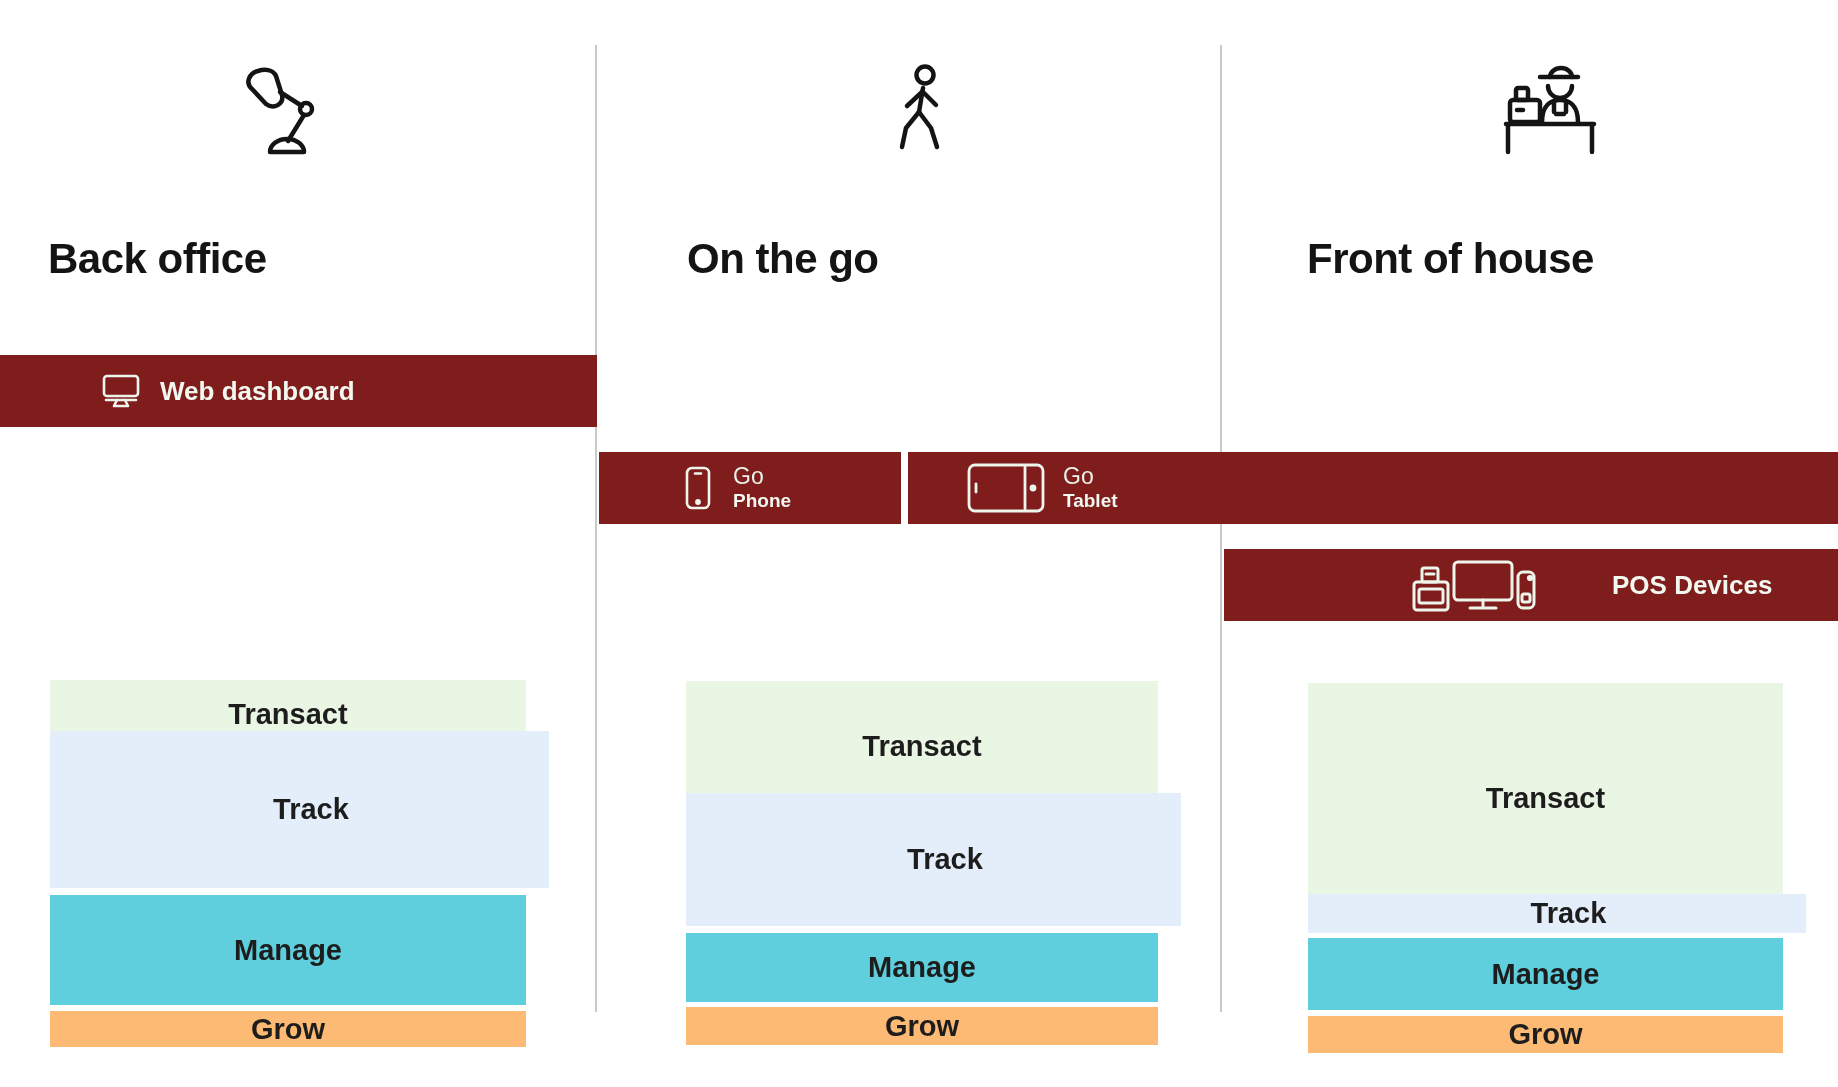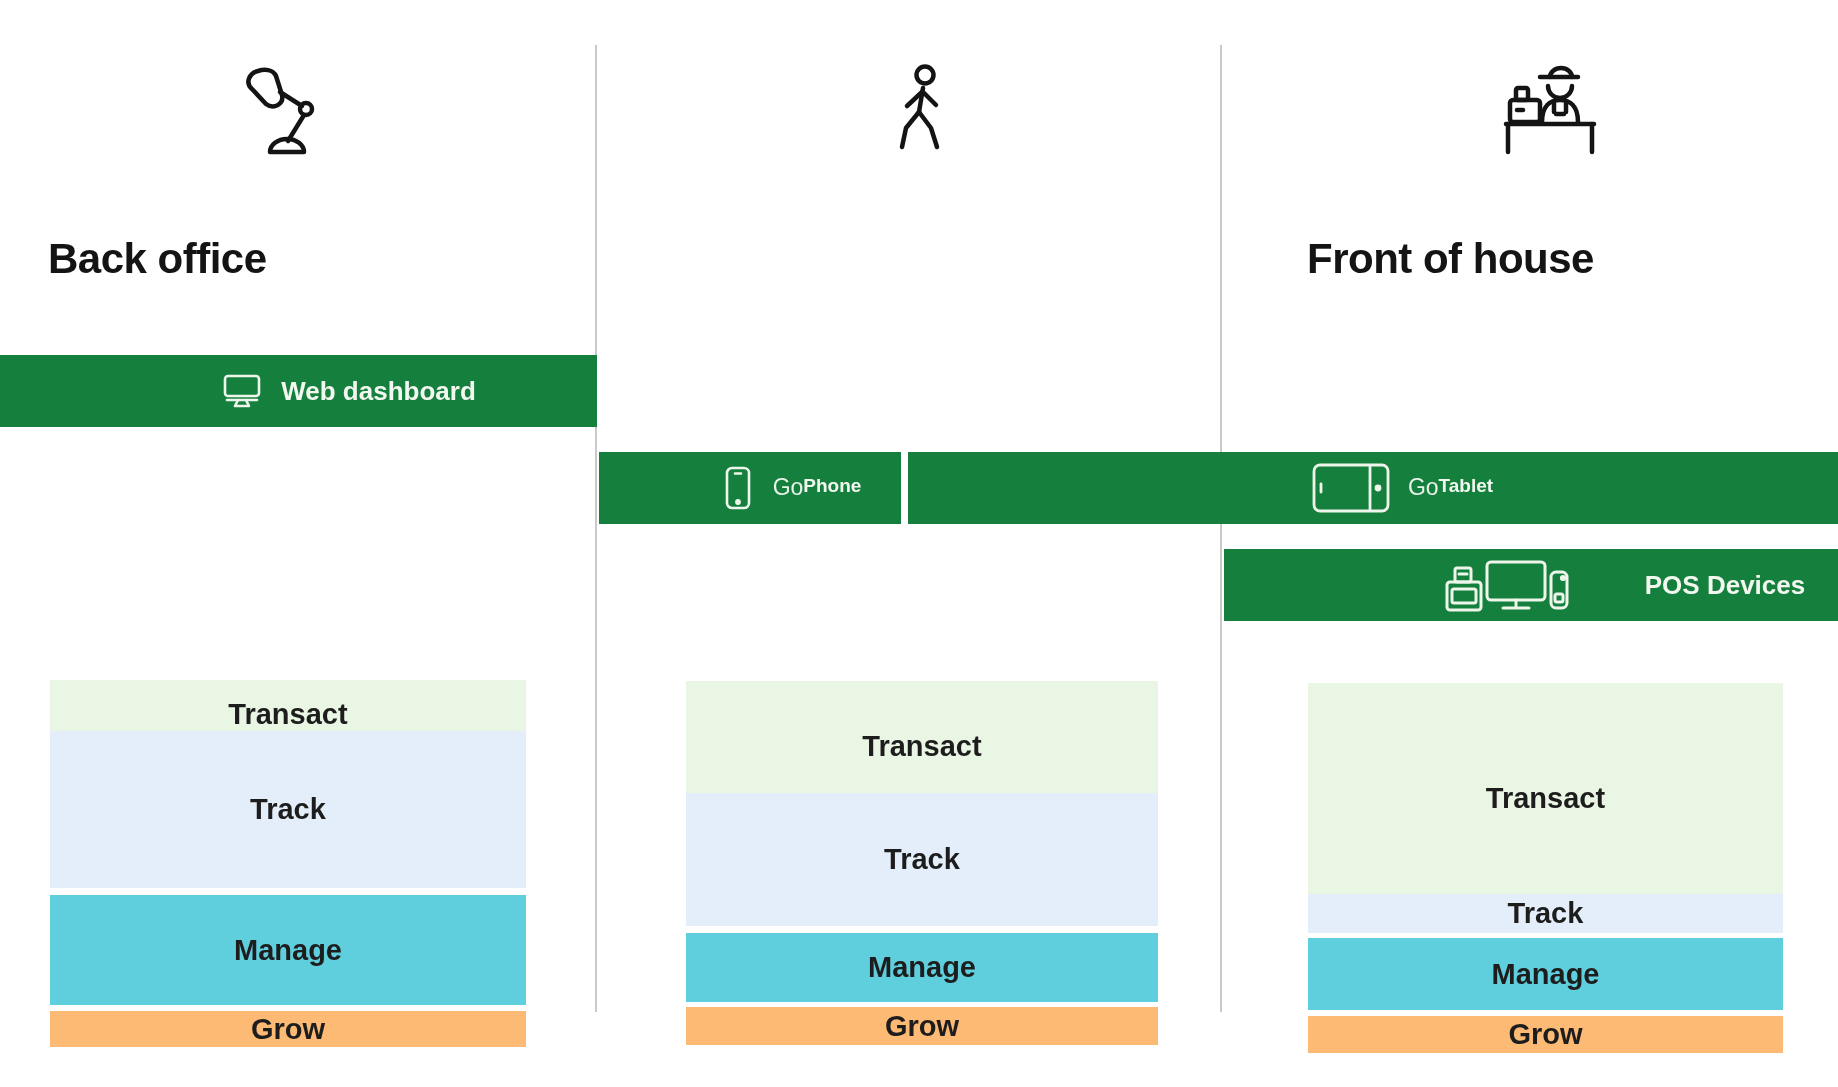--- a/index.html
+++ b/index.html
@@ -18,43 +18,43 @@
   .t1{left:48px;top:238px;}
   .t2{left:687px;top:238px;}
   .t3{left:1307px;top:238px;}
 
   .hdr-icon{position:absolute;z-index:2;}
   .hi1{left:228px;top:62px;}
   .hi2{left:889px;top:64px;}
   .hi3{left:1498px;top:62px;}
 
   .bar{
-    position:absolute;height:72px;background:#15803d;display:flex;align-items:center;
-    z-index:3;color:#eef6ec;justify-content:center;
+    position:absolute;height:72px;background:#7f1d1d;display:flex;align-items:center;
+    z-index:3;color:#eef6ec;
   }
   .bar-web{left:0;top:355px;width:597px;padding-left:102px;box-sizing:border-box;}
   .bar-phone{left:599px;top:452px;width:302px;padding-left:86px;box-sizing:border-box;}
   .bar-tablet{left:908px;top:452px;width:930px;padding-left:59px;box-sizing:border-box;}
   .bar-pos{left:1224px;top:549px;width:614px;padding-left:188px;box-sizing:border-box;gap:28px;}
 
   .bar-label{font-size:26px;font-weight:bold;color:#f2f8f0;white-space:nowrap;}
   .bar-icon{flex:0 0 auto;display:block;}
   .gap20{width:20px;flex:0 0 auto;}
   .gap18{width:18px;flex:0 0 auto;}
   .gap22{width:22px;flex:0 0 auto;}
-  .two-line{display:flex;flex-direction:row;line-height:1.12;}
+  .two-line{display:flex;flex-direction:column;line-height:1.12;}
   .two-line .pre{font-size:23px;font-weight:normal;color:#e9f3e9;}
   .two-line .lbl{font-size:19px;font-weight:bold;color:#f2f8f0;}
 
   .layer{
     position:absolute;display:flex;align-items:center;justify-content:center;
     font-size:29px;font-weight:bold;color:#1d1d1d;z-index:2;
   }
   .lay-transact{background:#eaf6e4;margin-top:25px;}
-  .lay-track{background:#e4eefa;}
+  .lay-track{background:#e4eefa;padding-left:23px;}
   .lay-manage{background:#5fcedd;}
   .lay-grow{background:#fdba74;}
 
   
   .c1{left:50px;width:476px;}
   .c1.r1{top:655px;height:69px;}
   .c1.r2{top:731px;height:157px;}
   .c1.r3{top:895px;height:110px;}
   .c1.r4{top:1011px;height:36px;}
   
@@ -119,20 +119,21 @@
   <div class="hdr-icon hi2">
     <svg width="64" height="94" viewBox="0 0 64 94" fill="none" stroke="#141414" stroke-width="4.5" stroke-linecap="round" stroke-linejoin="round">
       <circle cx="36" cy="11" r="8.5"></circle>
       <path d="M34 24 L30 48"></path>
       <path d="M33 28 L18 42"></path>
       <path d="M34 28 L47 41"></path>
       <path d="M30 48 L17 64 L13 83"></path>
       <path d="M30 48 L42 64 L48 83"></path>
     </svg>
   </div>
+  <div class="col-title t2">On the go</div>
 
   <div class="bar bar-phone">
     <span class="bar-icon">
       <svg width="26" height="44" viewBox="0 0 26 44" fill="none" stroke="#eef6ec" stroke-width="2.6" stroke-linecap="round" stroke-linejoin="round">
         <rect x="2" y="2" width="22" height="40" rx="5"></rect>
         <path d="M10 7.5 H16"></path>
         <circle cx="13" cy="36" r="1.6" fill="#eef6ec"></circle>
       </svg>
     </span>
     <span class="gap22"></span>

